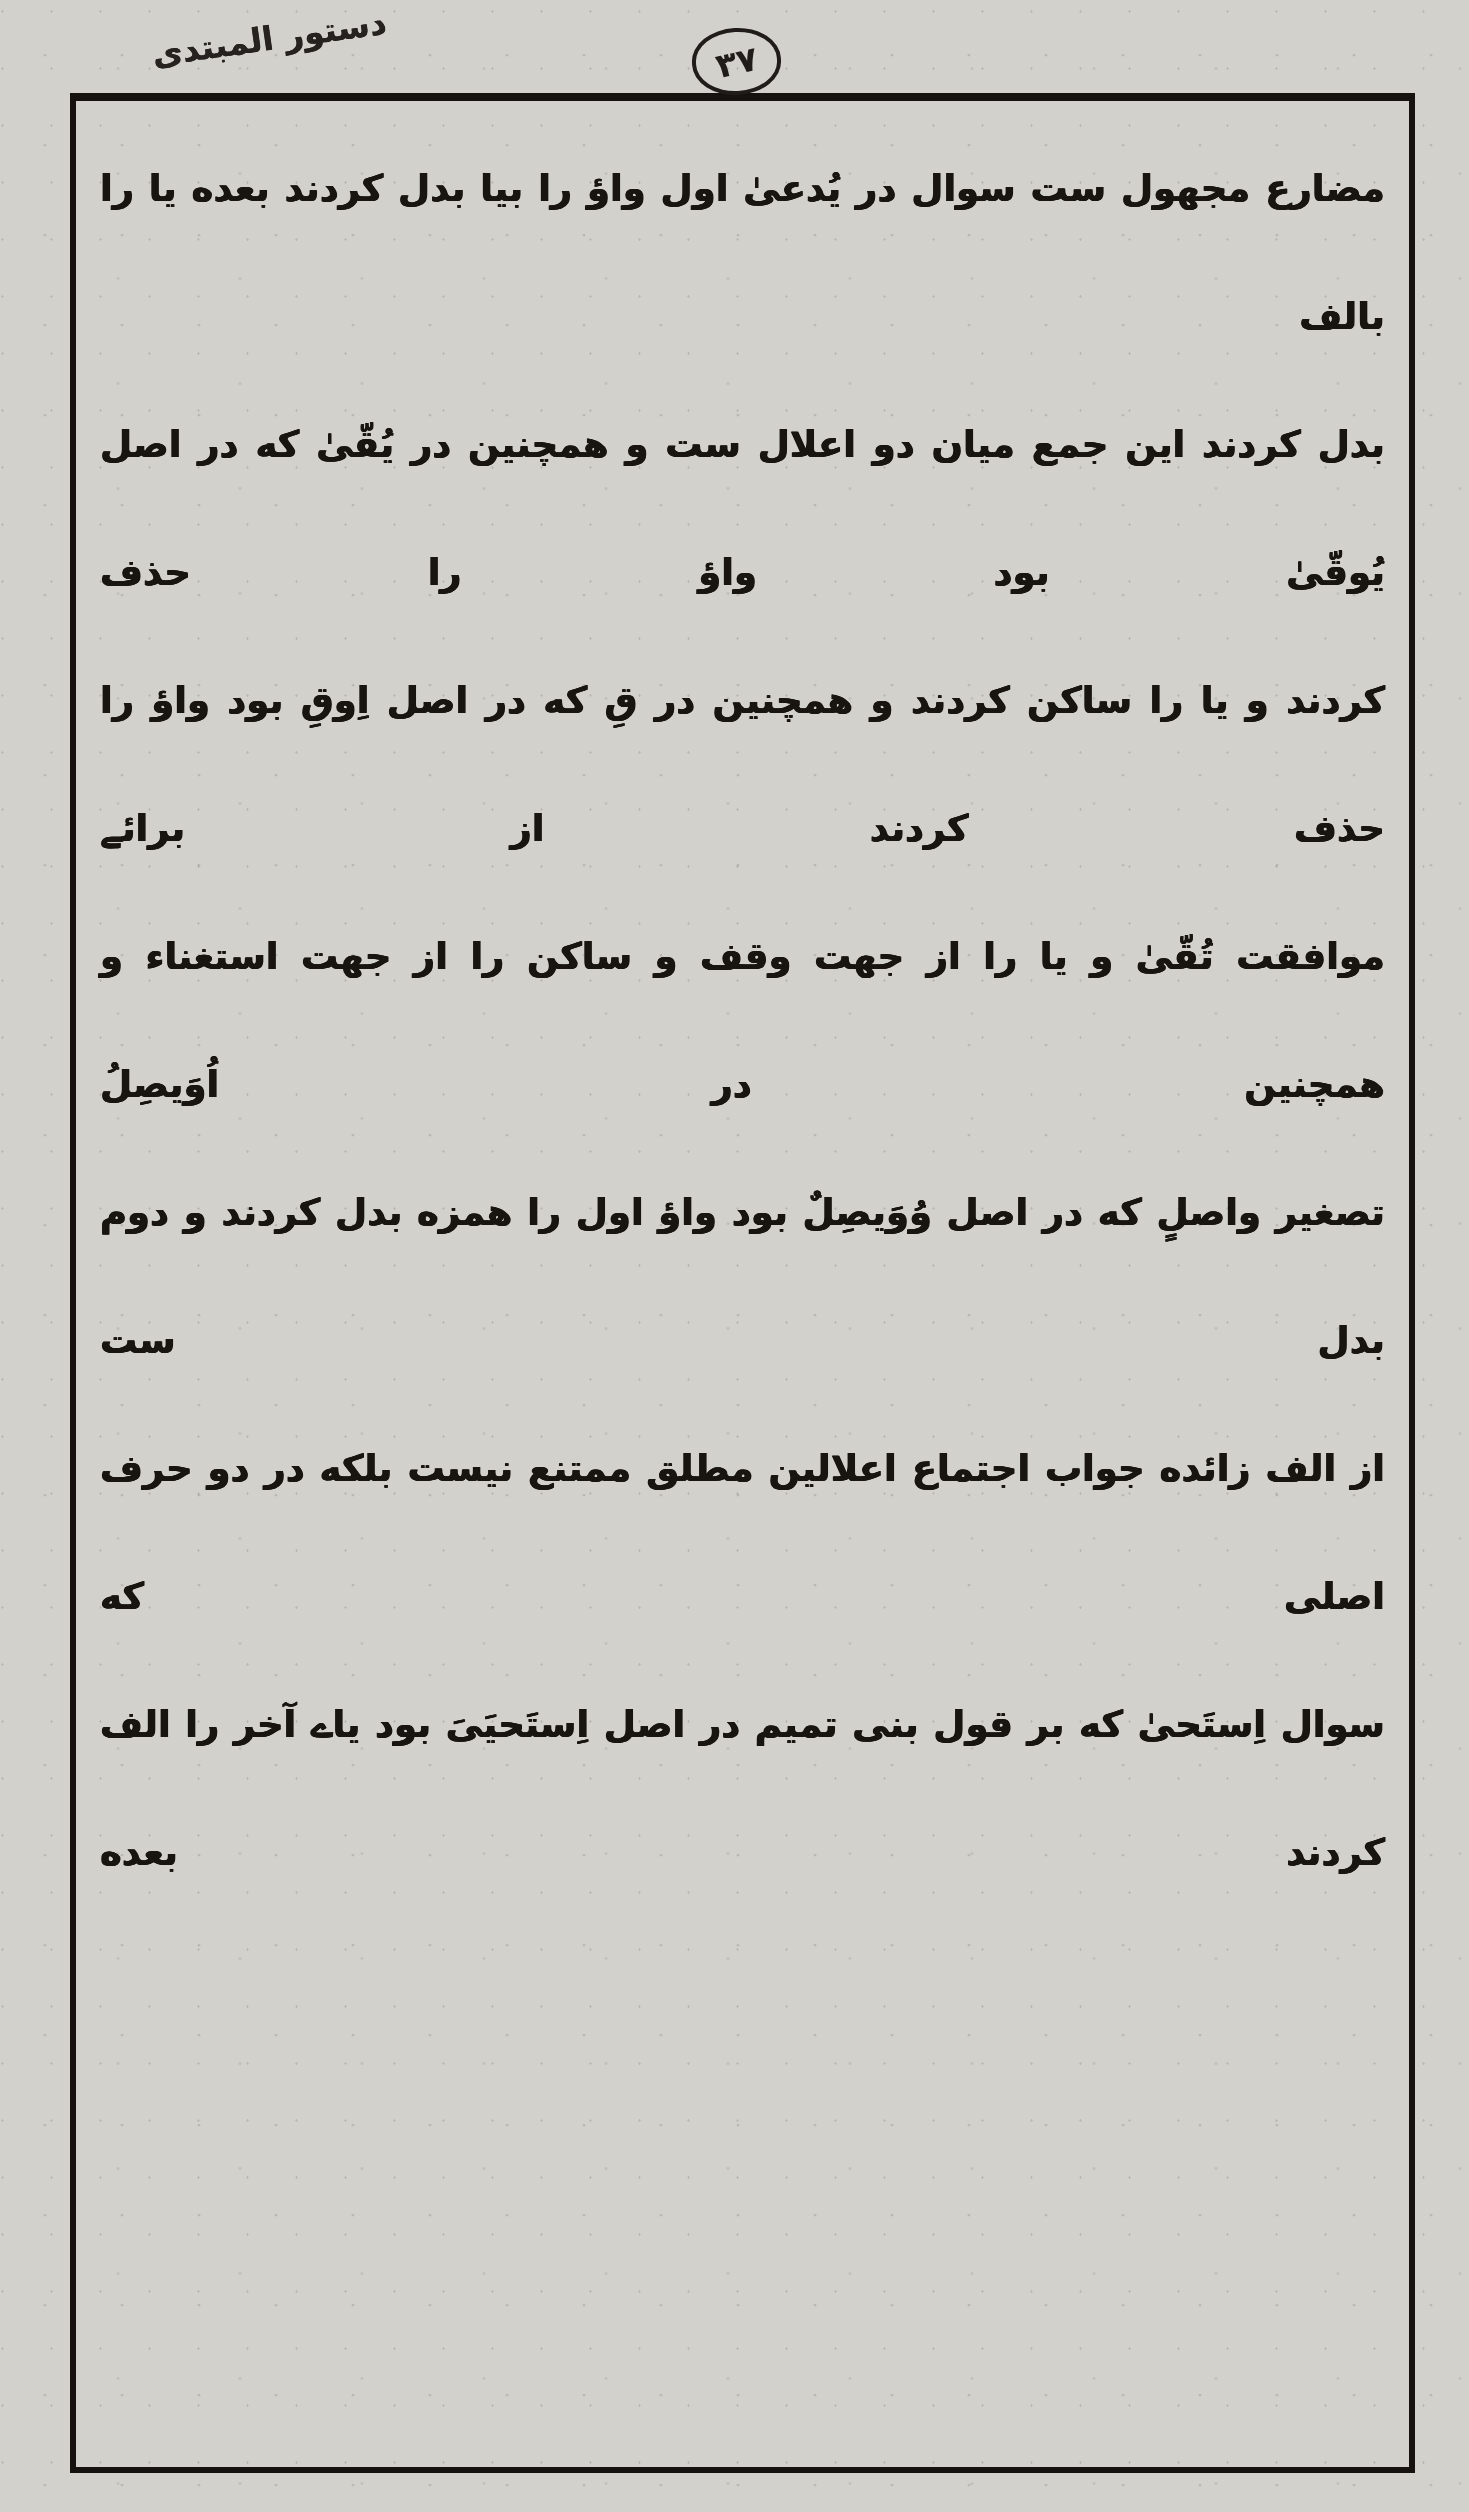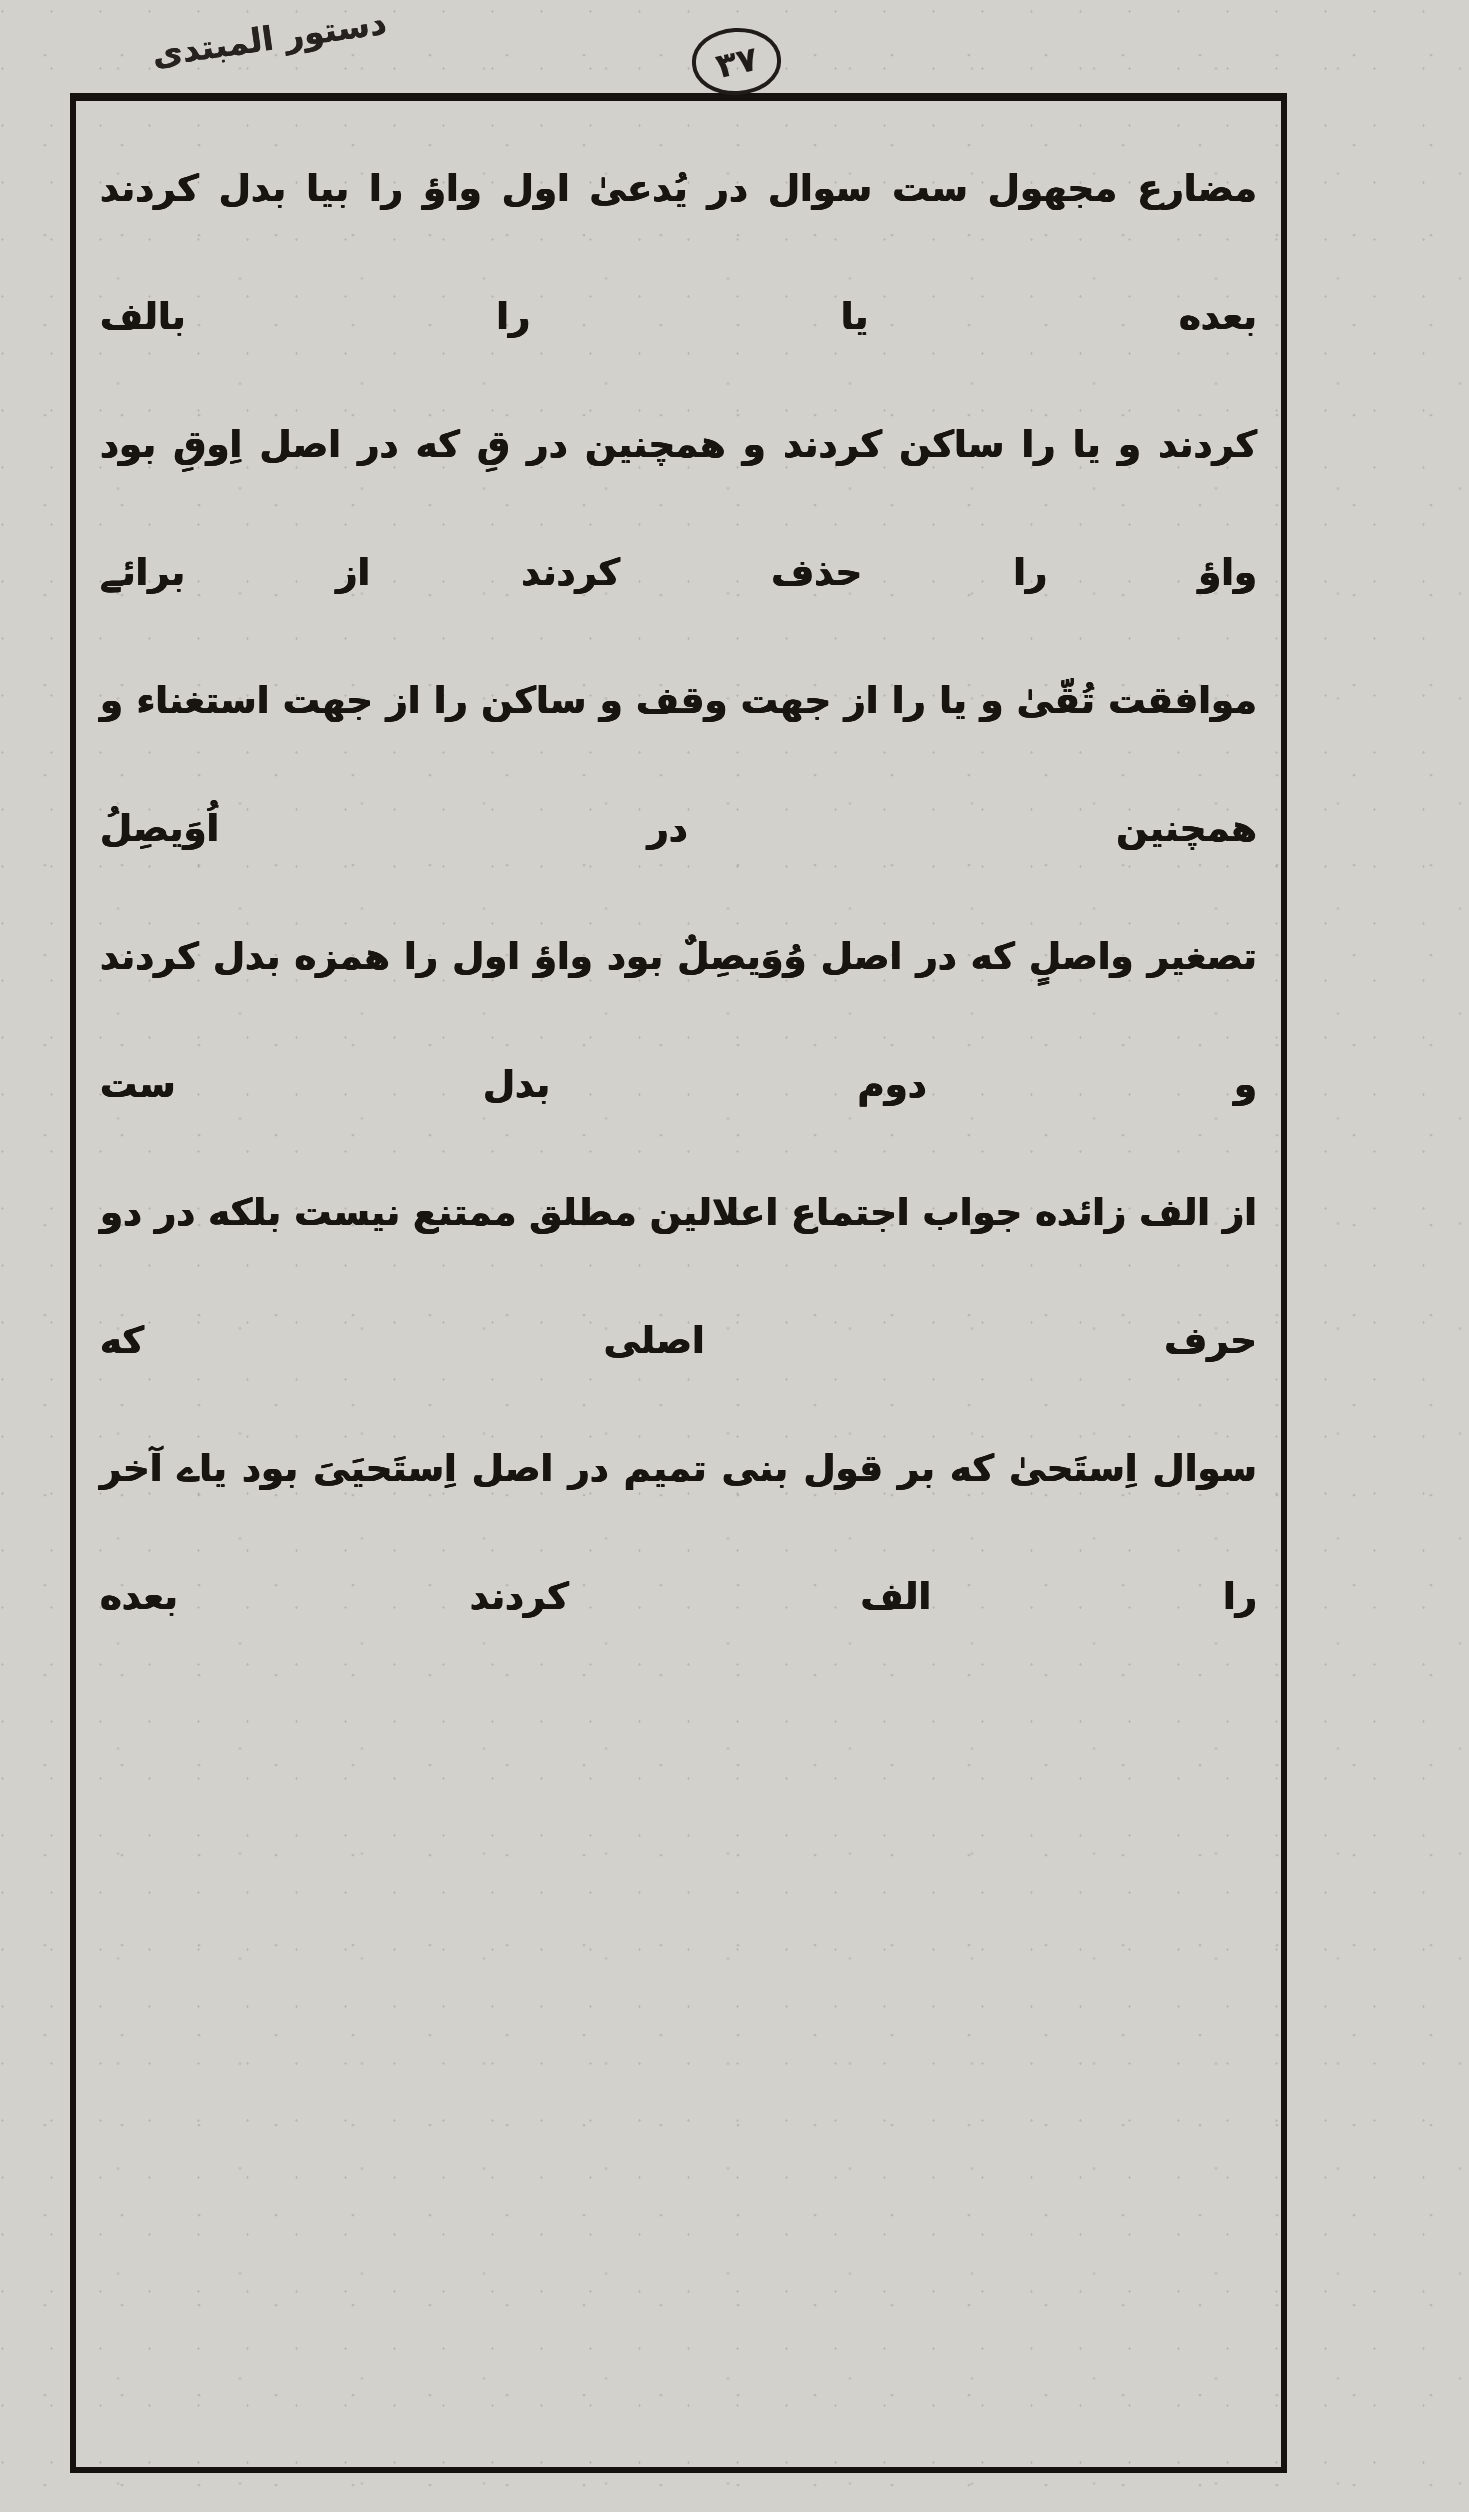--- a/index.html
+++ b/index.html
@@ -37,21 +37,21 @@
     transform:rotate(-3deg);
     z-index:3;
   }
   .page-number-badge span{
     font-size:34px;font-weight:700;color:#1f1c19;
     transform:rotate(-10deg);
   }
   
   .frame{
     position:absolute;left:70px;top:93px;
-    width:1217px;height:2380px;
+    width:1345px;height:2380px;
     box-sizing:border-box;
     border:6.5px solid #15120f;
     border-top-width:8.4px;
     z-index:1;
   }
   .main-text{
     direction:rtl;
     padding:24px 24px 0 24px;
   }
   .mline{
@@ -71,20 +71,21 @@
   <div class="book-title">دستور المبتدی</div>
 
   <div class="page-number-badge">
     <span>۳۷</span>
   </div>
 
   <div class="frame">
 
     <div class="main-text">
       <div class="mline">مضارع مجهول ست سوال در یُدعیٰ اول واؤ را بیا بدل کردند بعده یا را بالف</div>
+      <div class="mline">بدل کردند این جمع میان دو اعلال ست و همچنین در یُقّیٰ که در اصل یُوقّیٰ بود واؤ را حذف</div>
       <div class="mline">کردند و یا را ساکن کردند و همچنین در قِ که در اصل اِوقِ بود واؤ را حذف کردند از برائے</div>
       <div class="mline">موافقت تُقّیٰ و یا را از جهت وقف و ساکن را از جهت استغناء و همچنین در اُوَیصِلُ</div>
       <div class="mline">تصغیر واصلٍ که در اصل وُوَیصِلٌ بود واؤ اول را همزه بدل کردند و دوم بدل ست</div>
       <div class="mline">از الف زائده جواب اجتماع اعلالین مطلق ممتنع نیست بلکه در دو حرف اصلی که</div>
       <div class="mline">سوال اِستَحیٰ که بر قول بنی تمیم در اصل اِستَحیَیَ بود یاے آخر را الف کردند بعده</div>
 
     </div>
 
   </div>
 

